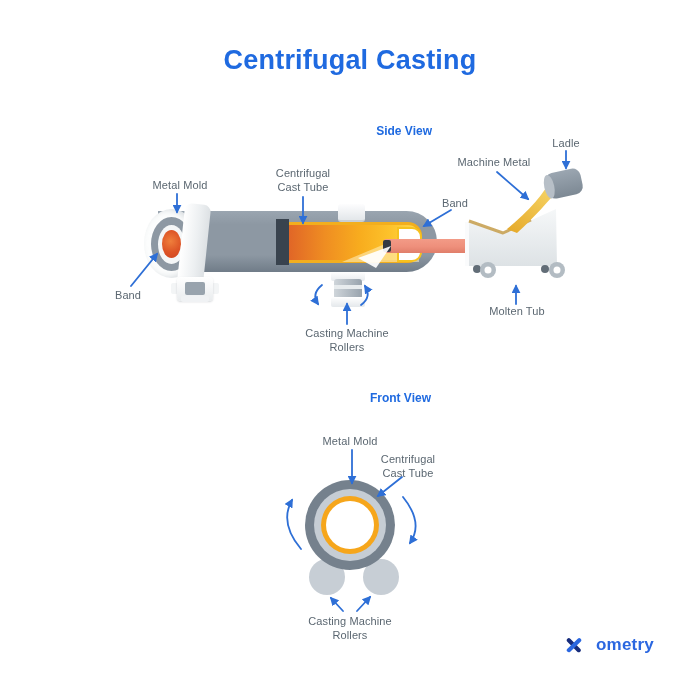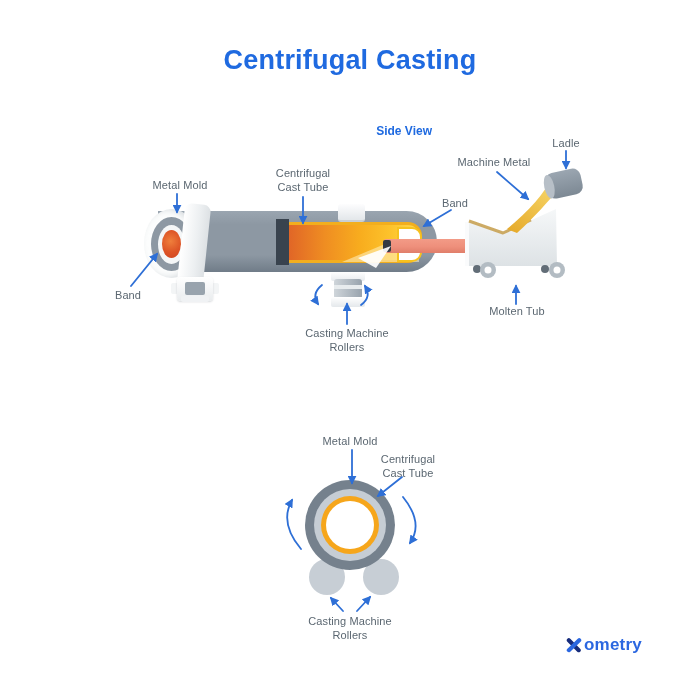--- a/index.html
+++ b/index.html
@@ -4,30 +4,31 @@
 <style>
   html,body{margin:0;padding:0;background:#fff;font-family:"Liberation Sans",sans-serif;}
   .canvas{position:relative;width:700px;height:700px;background:#fff;overflow:hidden;}
   .abs{position:absolute;}
   .title{position:absolute;left:0;right:0;top:45px;text-align:center;color:#1f6ae0;
          font-size:27px;font-weight:600;letter-spacing:.2px;}
   .sec{position:absolute;color:#1f6ae0;font-size:12px;font-weight:600;text-align:right;}
   .lbl{position:absolute;font-size:11px;color:#5b6771;text-align:center;
        white-space:pre-line;line-height:1.3;letter-spacing:.1px;}
   .overlay{position:absolute;left:0;top:0;pointer-events:none;}
-  .logo{position:absolute;left:566px;top:636px;display:flex;align-items:flex-end;gap:2px;}
+  .logo{position:absolute;left:566px;top:636px;display:flex;align-items:flex-end;gap:14px;}
   .logo .word{font-size:17px;font-weight:600;color:#2b67e0;letter-spacing:.2px;line-height:1;}
 </style>
 </head>
 <body>
 
 <div class="canvas">
 
   <div class="title">Centrifugal Casting</div>
   <div class="sec" style="left:272px;top:124px;width:160px;">Side View</div>
+  <div class="sec" style="left:271px;top:391px;width:160px;">Front View</div>
 
   <div class="abs" style="left:158px;top:211px;width:279px;height:61px;border-radius:0 32px 32px 0;
               background:linear-gradient(180deg,#9aa5b0 0%,#8d98a3 22%,#8d98a3 72%,#707c88 100%);"></div>
 
   <div class="abs" style="left:277px;top:222px;width:145px;height:41px;box-sizing:border-box;
               border:3px solid #f2ae1e;border-radius:0 14px 14px 0;
               background:linear-gradient(90deg,#dd5c28 0%,#ef8d22 32%,#f8ad1e 58%,#fdc32c 80%,#ffd84f 100%);"></div>
   <div class="abs" style="left:342px;top:227px;width:77px;height:35px;background:rgba(255,243,196,.55);
               clip-path:polygon(0 100%,100% 8%,100% 100%);"></div>
   <div class="abs" style="left:397px;top:227px;width:21px;height:31px;background:#fff;

